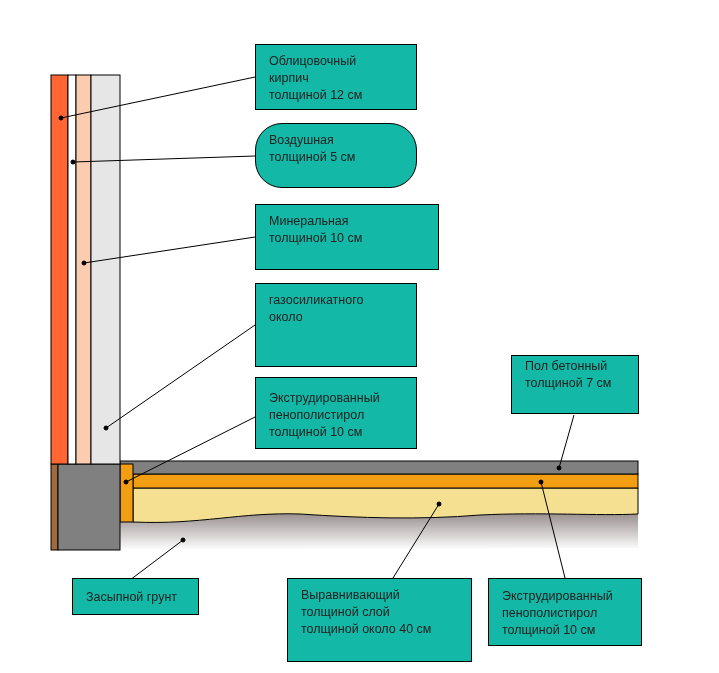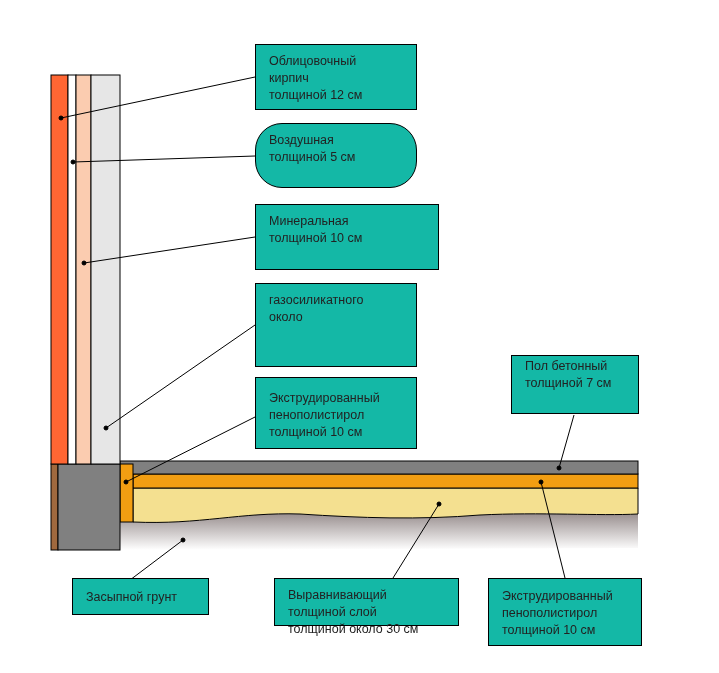--- a/index.html
+++ b/index.html
@@ -81,25 +81,25 @@
 </div>
 <div class="label-box" style="left:255px;top:377px;width:162px;height:72px;padding-top:12px;">
   <span>Экструдированный</span>
   <span>пенополистирол</span>
   <span>толщиной 10 см</span>
 </div>
 <div class="label-box" style="left:511px;top:355px;width:128px;height:59px;padding-top:2px;">
   <span>Пол бетонный</span>
   <span>толщиной 7 см</span>
 </div>
-<div class="label-box" style="left:72px;top:578px;width:137px;height:37px;padding-top:10px;">
+<div class="label-box" style="left:72px;top:578px;width:127px;height:37px;padding-top:10px;">
   <span>Засыпной грунт</span>
 </div>
-<div class="label-box" style="left:274px;top:578px;width:185px;height:48px;">
+<div class="label-box" style="left:287px;top:578px;width:185px;height:84px;">
   <span>Выравнивающий</span>
   <span>толщиной слой</span>
-  <span>толщиной около 30 см</span>
+  <span>толщиной около 40 см</span>
 </div>
 <div class="label-box" style="left:488px;top:578px;width:154px;height:68px;padding-top:9px;">
   <span>Экструдированный</span>
   <span>пенополистирол</span>
   <span>толщиной 10 см</span>
 </div>
 
 </body></html>

